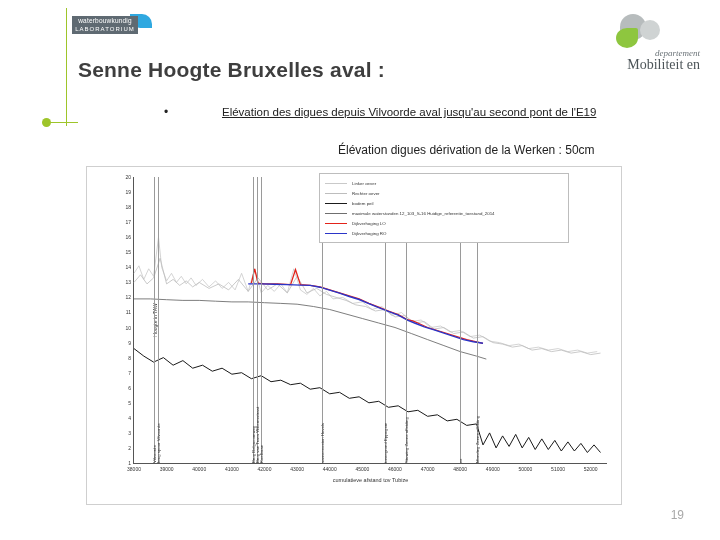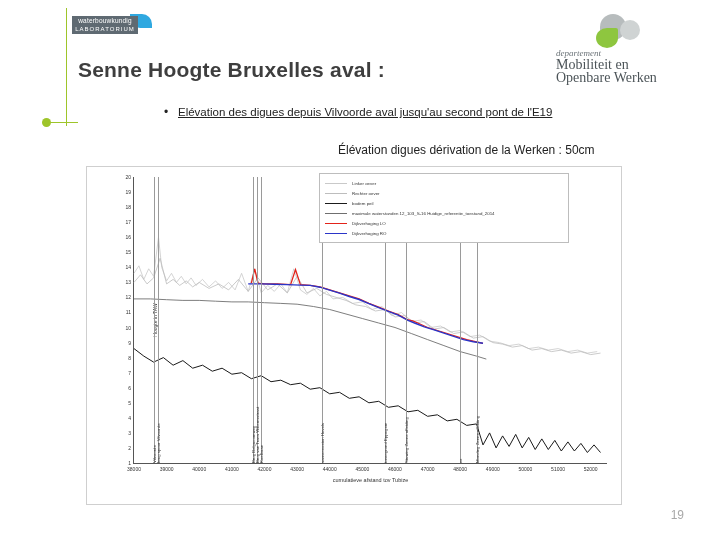--- a/index.html
+++ b/index.html
@@ -31,22 +31,22 @@
     position:absolute; left:0; top:2px; width:66px; height:17px;
     background:#5f6a72; color:#fff; font-size:6.5px; line-height:8px;
     text-align:center; padding-top:1px; letter-spacing:.2px;
   }
   .logo-wl .wl-lab { font-size:6px; letter-spacing:1px; }
   .logo-wl .wl-swoosh {
     position:absolute; left:58px; top:0px; width:22px; height:14px;
     background:#2fa8e0; border-radius:0 10px 0 10px;
   }
   .logo-dep {
-    position:absolute; right:40px; top:14px; width:124px; height:66px;
-    text-align:left;
+    position:absolute; right:20px; top:14px; width:124px; height:66px;
+    text-align:right;
   }
   .logo-dep .blob { position:relative; height:34px; }
   .logo-dep .b1 {
     position:absolute; left:44px; top:0; width:26px; height:26px;
     background:#b7bcbd; border-radius:50% 50% 50% 10%;
   }
   .logo-dep .b2 {
     position:absolute; left:64px; top:6px; width:20px; height:20px;
     background:#cfd3d3; border-radius:50%;
   }
@@ -65,21 +65,21 @@
   .bullets {
     position:absolute; left:124px; top:86px; width:500px;
   }
   .bullets li {
     list-style:none; position:relative;
     font-size:11.5px; color:#222; line-height:20px; padding-left:14px;
   }
   .bullets li:before {
     content:"•"; position:absolute; left:0; top:0; color:#222; font-size:12px;
   }
-  .bullets li.u span { text-decoration:underline; }
+  .bullets li.u span { text-decoration:underline;margin-left:44px; }
   .subtitle {
     position:absolute; left:338px; top:143px;
     font-size:12px; color:#222;
   }
   
   .chart-frame {
     position:absolute; left:86px; top:166px; width:534px; height:337px;
     border:1px solid #cfcfcf; background:#fff;
   }
   .plot {
@@ -139,21 +139,20 @@
 </div>
 
 <div class="logo-dep">
   <div class="blob">
     <div class="b1"></div>
       <div class="b2"></div>
       <div class="b3"></div>
   </div>
   <div class="t1">departement</div>
   <div class="t2">Mobiliteit en</div>
-  <div class="t2">Openbare Werken</div>
 </div>
 
 <div class="title">Senne Hoogte Bruxelles aval :</div>
 
 <ul class="bullets">
   <li class="u"><span>Elévation des digues depuis Vilvoorde aval  jusqu'au second pont de l'E19</span></li>
 </ul>
 
 <div class="subtitle">Élévation digues  dérivation de la Werken : 50cm</div>
 

